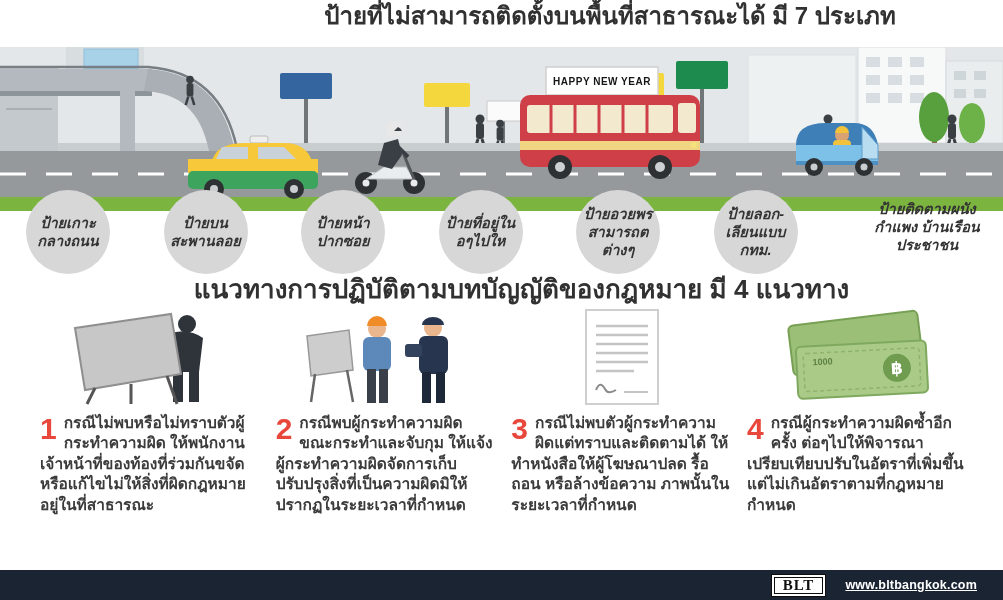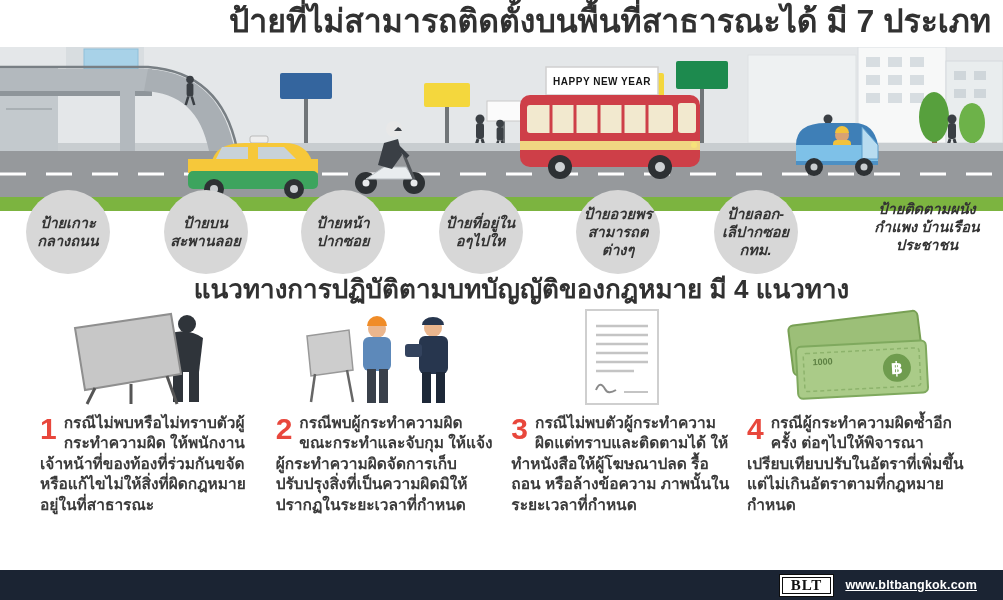--- a/index.html
+++ b/index.html
@@ -1,21 +1,21 @@
 <!DOCTYPE html>
 <html><head>
 <meta charset="utf-8">
 <style>
   html,body{margin:0;padding:0;}
   body{font-family:"Liberation Sans","DejaVu Sans",sans-serif;background:#fff;}
   .page{position:relative;width:1003px;height:600px;overflow:hidden;background:#fff;}
 
   
   .title1{position:absolute;top:2px;left:220px;width:780px;text-align:center;
-          font-size:32px;font-weight:bold;color:#313131;line-height:1.2;}
+          font-size:24px;font-weight:bold;color:#313131;line-height:1.2;}
   .title2{position:absolute;top:268px;left:0;width:100%;text-align:center;
           font-size:26px;font-weight:bold;color:#313131;margin-left:20px;}
 
   
   .scene{position:absolute;top:47px;left:0;width:1003px;height:164px;}
   .scene svg{display:block;}
 
   
   .sign-circles{position:absolute;top:190px;left:26px;right:0;display:flex;
                 justify-content:space-between;align-items:flex-start;font-style:italic;}
@@ -26,21 +26,21 @@
 
   
   .guidelines{position:absolute;top:308px;left:40px;right:38px;display:flex;justify-content:space-between;}
   .guideline{width:218px;}
   .illus{height:98px;display:flex;align-items:flex-end;justify-content:center;margin-bottom:7px;}
   .gtext{font-size:15.5px;font-weight:600;color:#3b3b3b;line-height:1.32;}
   .gnum{float:left;color:#e8473c;font-size:30px;font-weight:bold;line-height:.9;margin:2px 7px 0 0;}
 
   
   .footer{position:absolute;left:0;bottom:0;width:100%;height:30px;background:#1b2433;
-          display:flex;align-items:center;justify-content:flex-end;gap:11px;padding-right:26px;box-sizing:border-box;}
+          display:flex;align-items:center;justify-content:flex-end;gap:19px;padding-right:26px;box-sizing:border-box;}
   .blt-box{background:#fff;border:1px solid #0d0d0d;outline:1px solid #0d0d0d;outline-offset:-4px;
            padding:2px 11px;font-family:"Liberation Serif","DejaVu Serif",serif;
            font-weight:bold;font-size:15px;letter-spacing:1px;color:#111;}
   .website{color:#fff;font-size:12.5px;font-weight:bold;letter-spacing:.2px;text-decoration:underline;}
 </style>
 </head>
 <body>
 
 <div class="page">
 
@@ -203,21 +203,21 @@
         <div class="circle-label">ป้ายที่อยู่ใน
 อๆไปให</div>
       </div>
     <div class="circle-item">
         <div class="circle-label">ป้ายอวยพร
 สามารถต
 ต่างๆ</div>
       </div>
     <div class="circle-item">
         <div class="circle-label">ป้ายลอก-
-เลีปากซอย
+เลียนแบบ
 กทม.</div>
       </div>
     <div class="circle-item plain">
         <div class="circle-label">ป้ายติดตามผนัง
 กำแพง บ้านเรือน
 ประชาชน</div>
       </div>
   </div>
 
   <div class="title2">แนวทางการปฏิบัติตามบทบัญญัติของกฎหมาย มี 4 แนวทาง</div>

